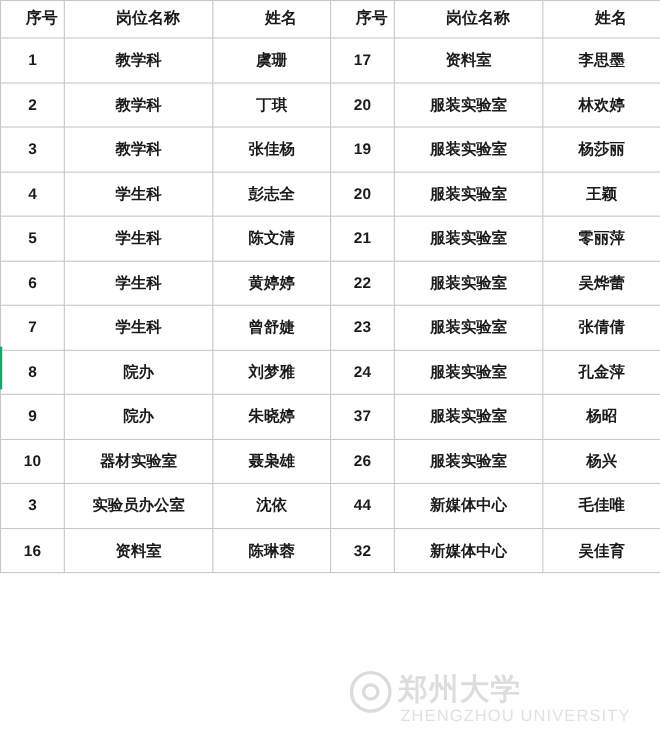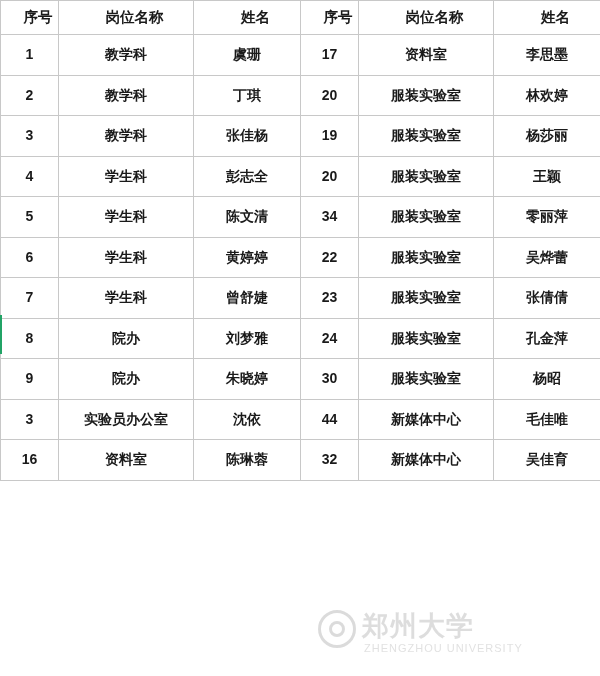--- a/index.html
+++ b/index.html
@@ -101,21 +101,21 @@
     font-size: 27px;
     font-weight: bold;
     color: #bdbdbd;
     letter-spacing: 1px;
     font-family: "Liberation Serif", serif;
   }
   .wm-sub {
     position: absolute;
     left: 64px;
     top: 42px;
-    font-size: 11px;
+    font-size: 15px;
     color: #c4c4c4;
     letter-spacing: 1px;
   }
 </style>
 </head>
 <body>
 
 <div class="sheet">
 
   <div class="sel-accent" style="top:315px;height:39px;"></div>
@@ -169,21 +169,21 @@
         <td>学生科</td>
         <td>彭志全</td>
         <td>20</td>
         <td>服装实验室</td>
         <td>王颖</td>
       </tr>
       <tr>
         <td>5</td>
         <td>学生科</td>
         <td>陈文清</td>
-        <td>34</td>
+        <td>21</td>
         <td>服装实验室</td>
         <td>零丽萍</td>
       </tr>
       <tr>
         <td>6</td>
         <td>学生科</td>
         <td>黄婷婷</td>
         <td>22</td>
         <td>服装实验室</td>
         <td>吴烨蕾</td>
@@ -201,23 +201,31 @@
         <td>院办</td>
         <td>刘梦雅</td>
         <td>24</td>
         <td>服装实验室</td>
         <td>孔金萍</td>
       </tr>
       <tr>
         <td>9</td>
         <td>院办</td>
         <td>朱晓婷</td>
-        <td>30</td>
+        <td>37</td>
         <td>服装实验室</td>
         <td>杨昭</td>
+      </tr>
+      <tr>
+        <td>10</td>
+        <td>器材实验室</td>
+        <td>聂枭雄</td>
+        <td>26</td>
+        <td>服装实验室</td>
+        <td>杨兴</td>
       </tr>
       <tr>
         <td>3</td>
         <td>实验员办公室</td>
         <td>沈依</td>
         <td>44</td>
         <td>新媒体中心</td>
         <td>毛佳唯</td>
       </tr>
       <tr>

